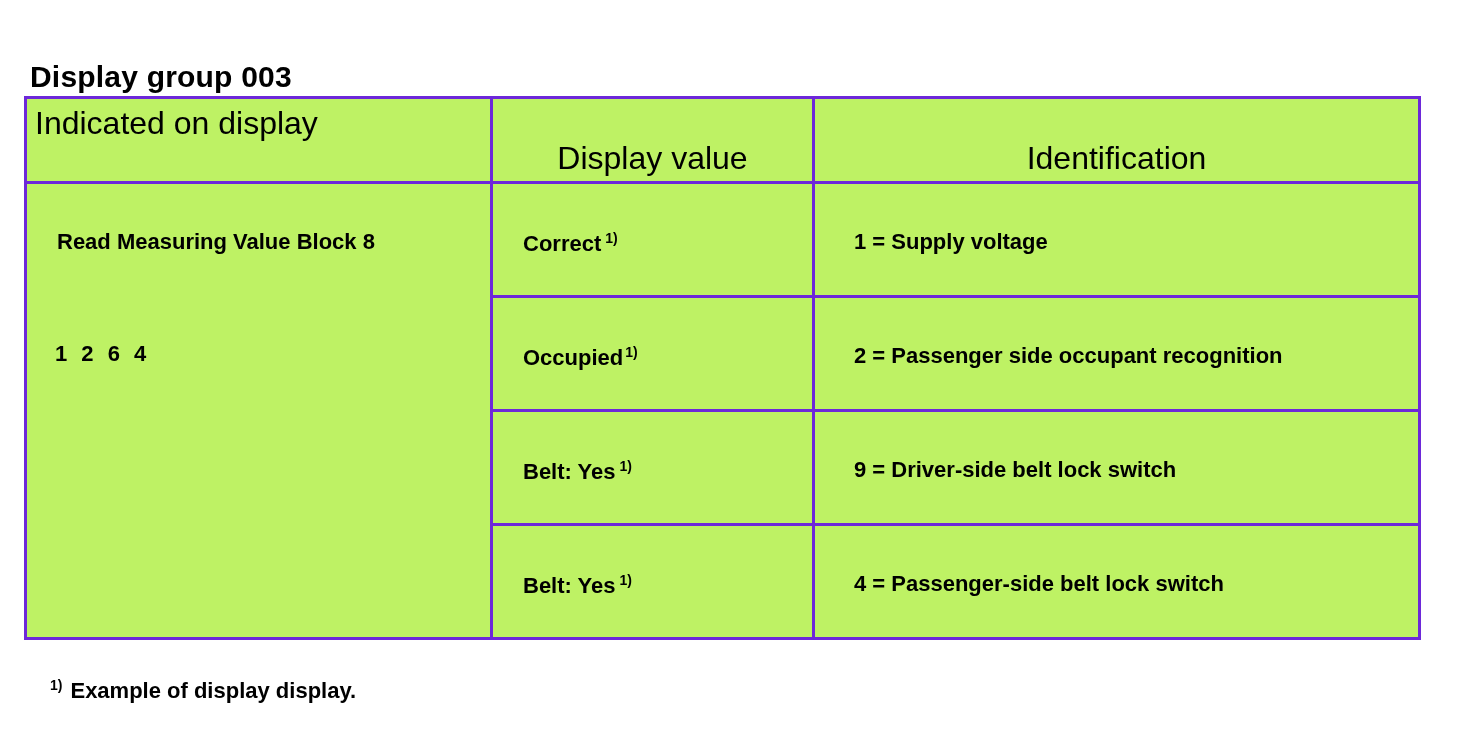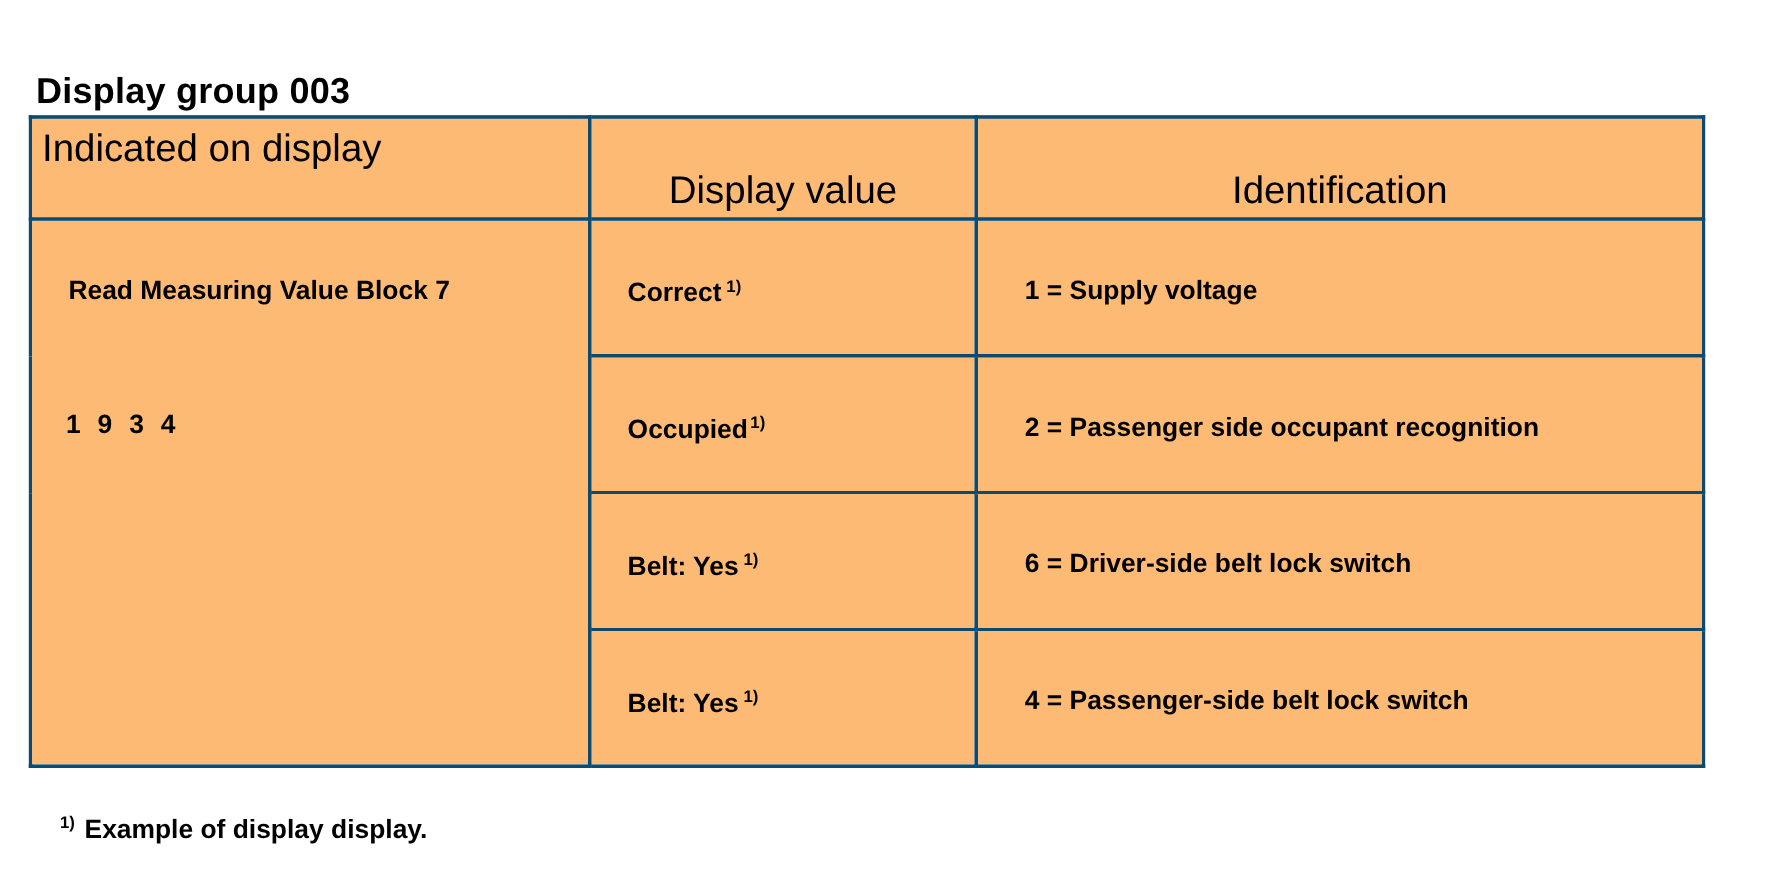--- a/index.html
+++ b/index.html
@@ -31,24 +31,24 @@
   .spec-table {
     position: absolute;
     left: 24px;
     top: 96px;
     width: 1394px;
     border-collapse: collapse;
     table-layout: fixed;
   }
 
   .spec-table td {
-    border: 3px solid #0c4a6e;
+    border: 3px solid #6d28d9;
     padding: 0;
     vertical-align: top;
-    background: #fdba74;
+    background: #bef264;
   }
 
   .col-indicated { width: 466px; }
   .col-value     { width: 322px; }
   .col-ident     { width: 606px; }
 
   
   .hdr-cell { height: 82px; position: relative; }
 
   .hdr-text {
@@ -127,22 +127,22 @@
       <td class="hdr-cell">
         <div class="hdr-text center">Display value</div>
       </td>
       <td class="hdr-cell">
         <div class="hdr-text center">Identification</div>
       </td>
     </tr>
 
     <tr>
       <td class="tall-cell" rowspan="4">
-        <div class="cell-line ind-main">Read Measuring Value Block 7</div>
-        <div class="cell-line ind-nums">1 9 3 4</div>
+        <div class="cell-line ind-main">Read Measuring Value Block 8</div>
+        <div class="cell-line ind-nums">1 2 6 4</div>
       </td>
       <td class="body-cell">
         <div class="cell-line val-text"><span>Correct</span><span class="sup">1)</span></div>
       </td>
       <td class="body-cell">
         <div class="cell-line idt-text">1 = Supply voltage</div>
       </td>
     </tr>
 
     <tr>
@@ -152,21 +152,21 @@
       <td class="body-cell">
         <div class="cell-line idt-text">2 = Passenger side occupant recognition</div>
       </td>
     </tr>
 
     <tr>
       <td class="body-cell">
         <div class="cell-line val-text"><span>Belt: Yes</span><span class="sup">1)</span></div>
       </td>
       <td class="body-cell">
-        <div class="cell-line idt-text">6 = Driver-side belt lock switch</div>
+        <div class="cell-line idt-text">9 = Driver-side belt lock switch</div>
       </td>
     </tr>
 
     <tr>
       <td class="body-cell">
         <div class="cell-line val-text"><span>Belt: Yes</span><span class="sup">1)</span></div>
       </td>
       <td class="body-cell">
         <div class="cell-line idt-text">4 = Passenger-side belt lock switch</div>
       </td>

